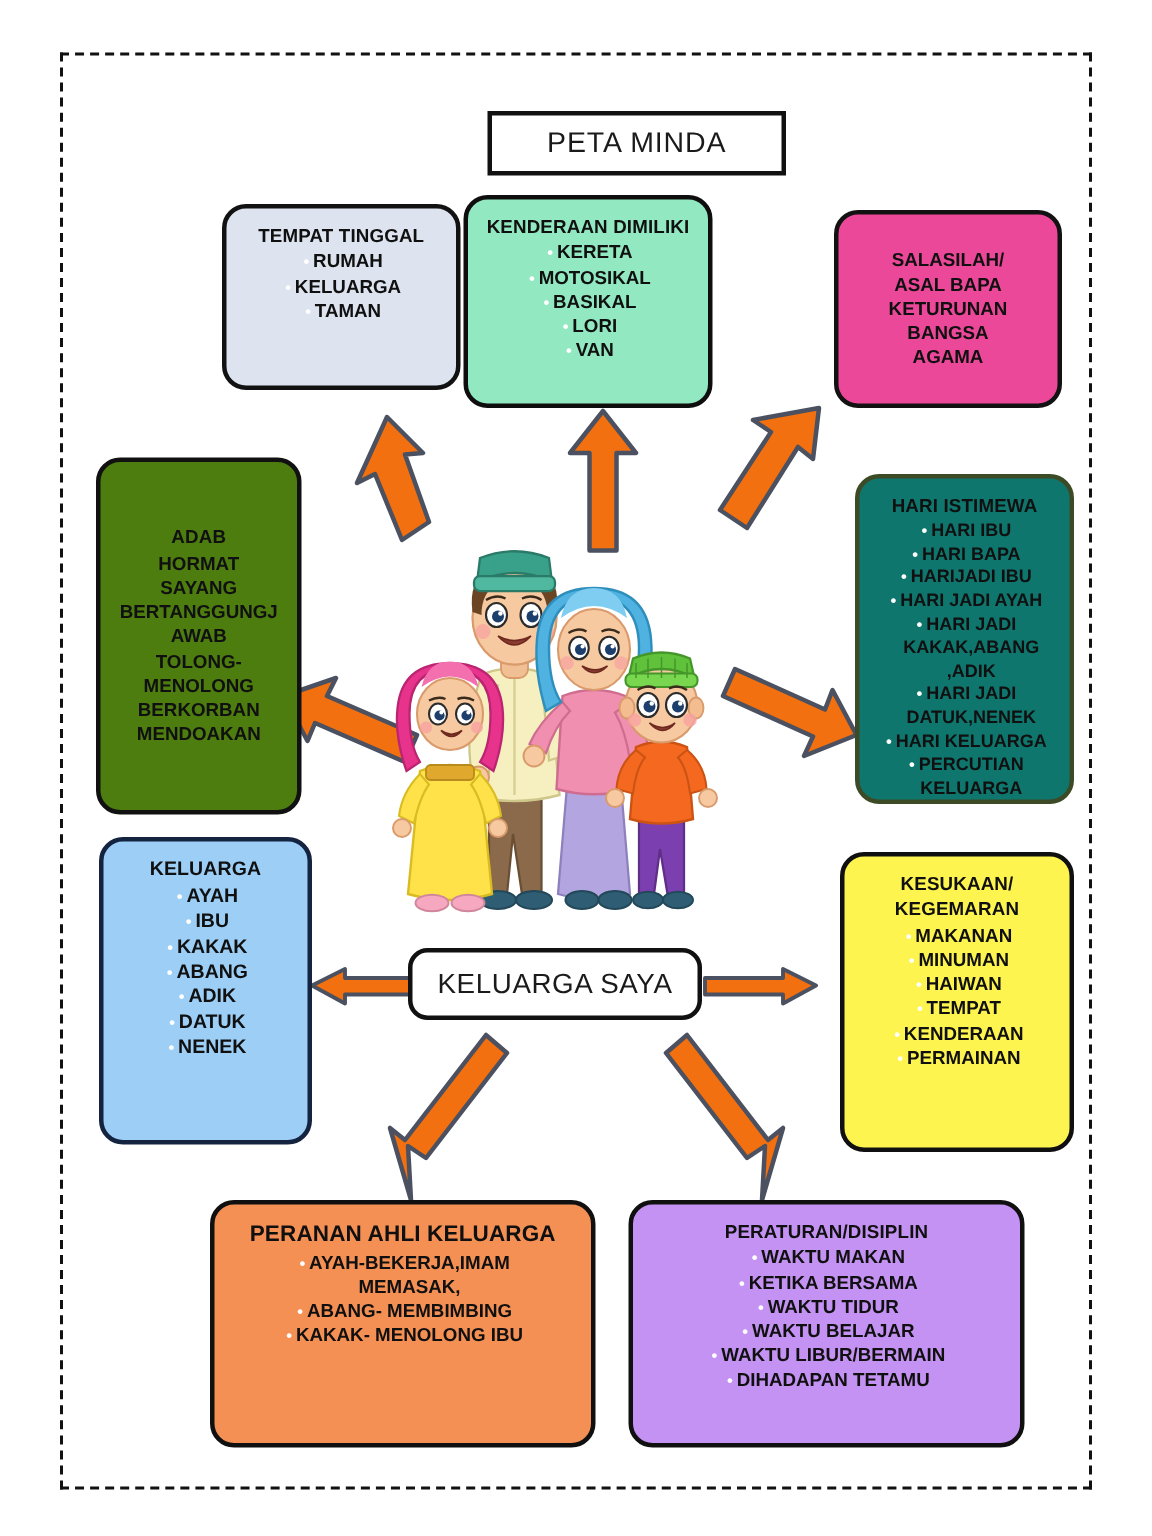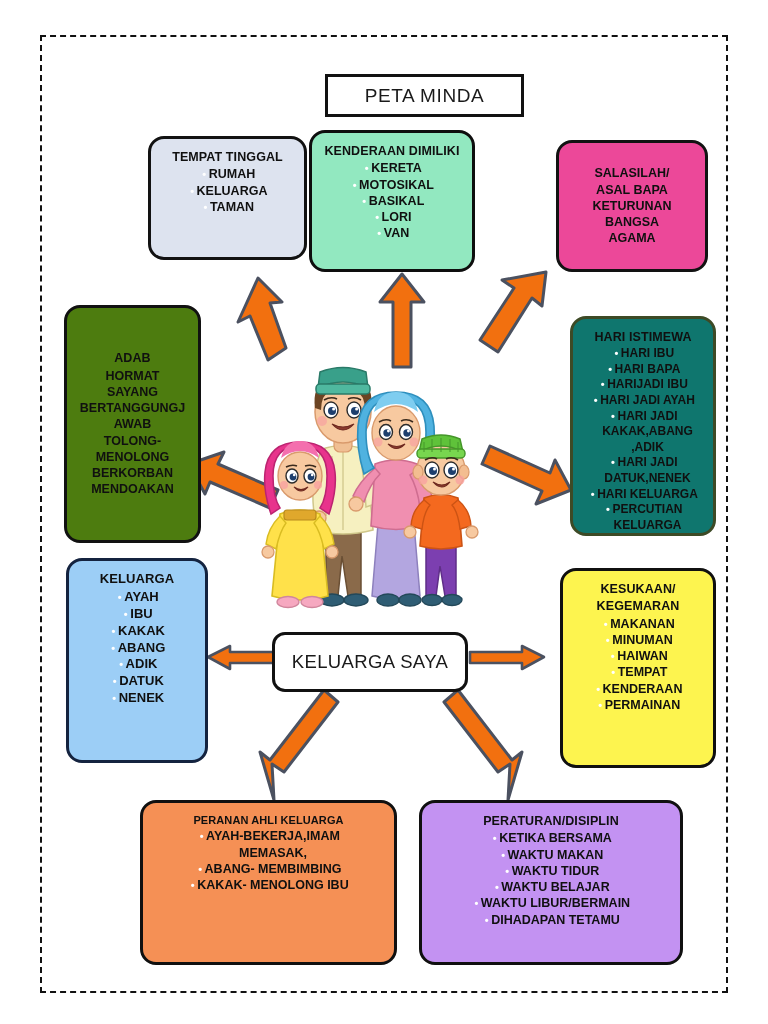--- a/index.html
+++ b/index.html
@@ -83,21 +83,21 @@
   #box-keluarga { left:66px; top:558px; width:142px; height:205px;
                   background:#9ccef6; border-color:#14233f; font-size:13px; }
   #box-keluarga .head { font-size:13px; }
 
   #box-kesukaan { left:541px; top:568px; width:156px; height:200px;
                   background:#fdf44f; border-color:#101010; font-size:12.5px;margin-left:19px; }
   #box-kesukaan .head { font-size:12.5px; }
 
   #box-peranan  { left:140px; top:800px; width:257px; height:165px;
                   background:#f59055; border-color:#101010; font-size:12.5px; }
-  #box-peranan .head { font-size:11px; }
+  #box-peranan .head { font-size:15px; }
 
   #box-peraturan{ left:419px; top:800px; width:264px; height:165px;
                   background:#c392f2; border-color:#101010; font-size:12.5px; }
   #box-peraturan .head { font-size:12.5px; }
 
   
   .plate {
     position: absolute;
     background: #ffffff;
     border: 3px solid #111111;
@@ -105,21 +105,21 @@
     color: #1a1a1a;
     z-index: 8;
   }
   #plate-title {
     left: 325px; top: 74px; width: 199px; height: 43px;
     border-radius: 0;
     font-size: 19px;
     letter-spacing: .6px;
   }
   #plate-center {
-    left: 272px; top: 632px; width: 196px; height: 60px;
+    left: 272px; top: 632px; width: 196px; height: 48px;
     border-radius: 13px;
     font-size: 18.5px;
     letter-spacing: .4px;
   }
 
   
   .arrow { position: absolute; z-index: 3; }
   .arrow svg { display: block; overflow: visible; }
 
   
@@ -290,22 +290,22 @@
       <li><span class="bullet">•</span><span>AYAH-BEKERJA,IMAM</span></li>
       <li><span class="bullet"> </span><span>MEMASAK,</span></li>
       <li><span class="bullet">•</span><span>ABANG- MEMBIMBING</span></li>
       <li><span class="bullet">•</span><span>KAKAK- MENOLONG IBU</span></li>
     </ul>
   </div>
 
   <div class="node" id="box-peraturan">
     <div class="head">PERATURAN/DISIPLIN</div>
     <ul>
+      <li><span class="bullet">•</span><span>WAKTU MAKAN</span></li>
       <li><span class="bullet">•</span><span>KETIKA BERSAMA</span></li>
-      <li><span class="bullet">•</span><span>WAKTU MAKAN</span></li>
       <li><span class="bullet">•</span><span>WAKTU TIDUR</span></li>
       <li><span class="bullet">•</span><span>WAKTU BELAJAR</span></li>
       <li><span class="bullet">•</span><span>WAKTU LIBUR/BERMAIN</span></li>
       <li><span class="bullet">•</span><span>DIHADAPAN TETAMU</span></li>
     </ul>
   </div>
 
   <div id="family">
     <svg viewBox="0 0 228 258" xmlns="http://www.w3.org/2000/svg">
       <defs>

